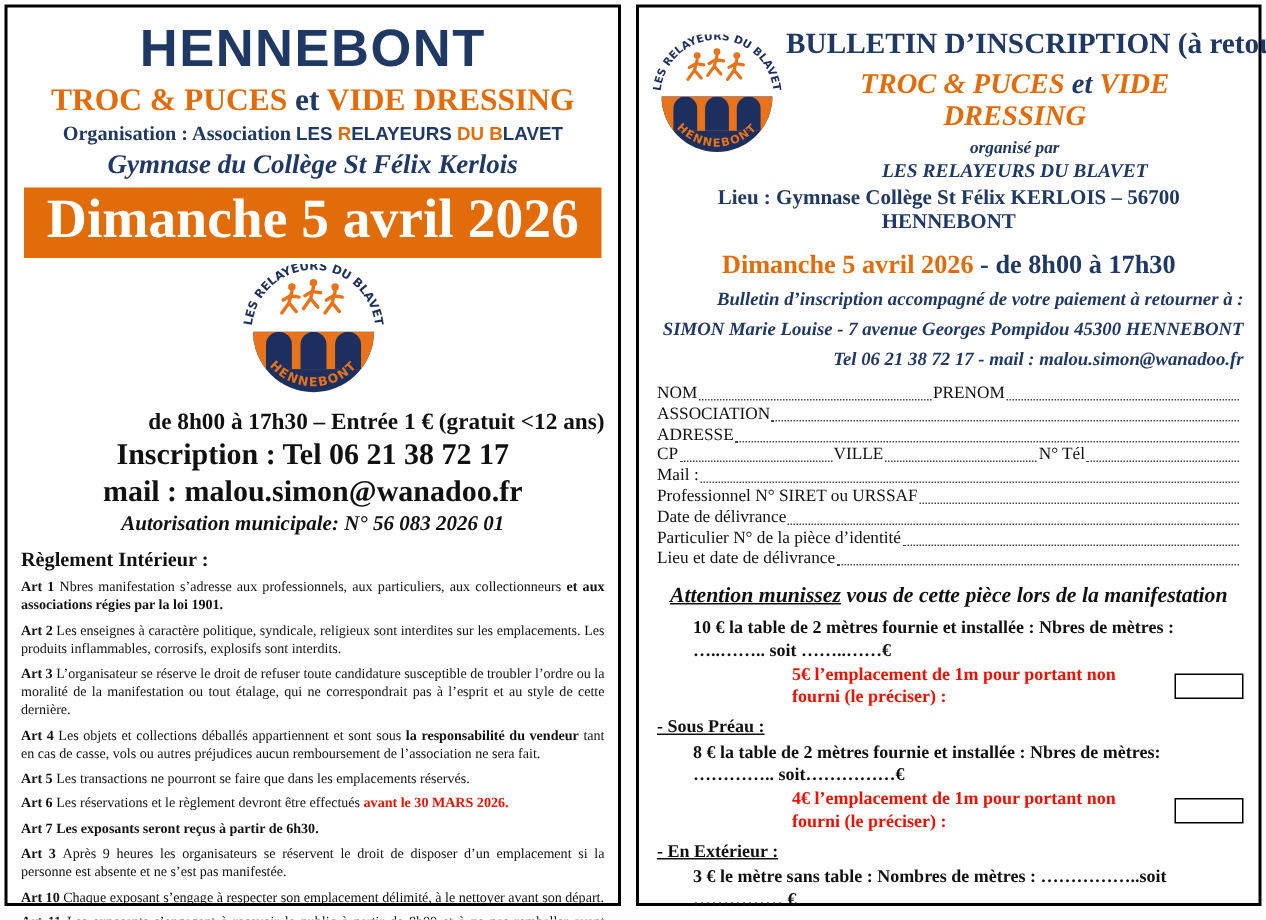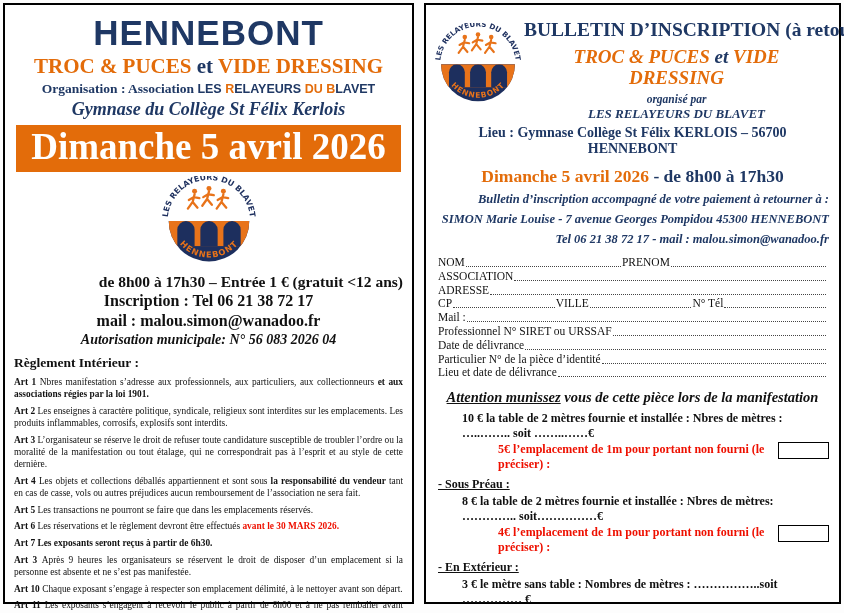--- a/index.html
+++ b/index.html
@@ -27,21 +27,21 @@
   .lp-event{text-align:center;font-weight:bold;font-size:21px;margin-top:3px;line-height:1.1;}
   .lp-org{text-align:center;font-size:13.5px;font-weight:bold;margin-top:3px;color:#1F3864;}
   .lp-org .org-name{font-family:"Liberation Sans",sans-serif;font-size:12.5px;letter-spacing:0px;}
   .lp-venue{text-align:center;font-style:italic;font-weight:bold;font-size:18px;color:#1F3864;margin-top:2px;}
   .lp-banner{
     background:#E36C0A;color:#fff;text-align:center;font-weight:bold;font-size:37px;
     margin:5px 2px 4px 2px;padding:3px 0 5px 0;line-height:1.05;
   }
   .lp-logo{width:96px;height:96px;margin:0 auto;}
   .lp-hours{text-align:right;font-weight:bold;font-size:15.5px;margin-top:1px;}
-  .lp-inscription,.lp-mail{text-align:center;font-weight:bold;font-size:16px;line-height:1.25;}
+  .lp-inscription,.lp-mail{text-align:center;font-weight:bold;font-size:20px;line-height:1.25;}
   .lp-auth{text-align:center;font-weight:bold;font-style:italic;font-size:14px;line-height:1.25;}
   .lp-rules-heading{font-weight:bold;font-size:13.5px;margin-top:7px;}
   .rules p{font-size:9.4px;line-height:1.3;text-align:justify;margin:4.5px 0 0 0;}
 
   
   .rp-header{position:relative;min-height:97px;}
   .rp-logo{position:absolute;left:-2px;top:4px;width:88px;height:88px;}
   .rp-head-text{margin-left:88px;text-align:center;}
   .rp-title{font-weight:bold;font-size:19.5px;color:#1F3864;margin-top:8px;line-height:1.1;white-space:nowrap;}
   .rp-event{font-weight:bold;font-style:italic;font-size:19px;margin-top:7px;line-height:1.1;}
@@ -56,21 +56,21 @@
   .form-row{display:flex;align-items:flex-end;font-size:11.5px;line-height:1.22;height:13.8px;}
   .form-row .lbl{white-space:nowrap;}
   .form-row .fill{flex:1;border-bottom:1.6px dotted #444;margin:0 1px 2px 1px;}
   .rp-attention{
     text-align:center;font-weight:bold;font-style:italic;font-size:14.5px;margin-top:10px;
   }
   .rp-attention .u{text-decoration:underline;}
   .fee-sections{margin-top:5px;}
   .fee-heading{font-weight:bold;font-size:12px;text-decoration:underline;margin:5px 0 0 2px;}
   .fee-price{font-weight:bold;font-size:12px;margin:2px 0 0 26px;}
-  .fee-red{color:#ee1000;font-weight:bold;font-size:12px;margin:1px 0 0 62px;display:flex;}
+  .fee-red{color:#ee1000;font-weight:bold;font-size:12px;margin:1px 0 0 92px;display:flex;align-items:center;}
   .fee-box{display:inline-block;width:58px;height:15px;border:1.6px solid #000;background:#fff;margin-left:8px;vertical-align:middle;}
 </style>
 </head>
 <body>
 
 <div class="page page-left">
   <div class="lp-title">HENNEBONT</div>
   <div class="lp-event"><span class="seg-o">TROC &amp; PUCES</span><span class="seg-n"> et </span><span class="seg-o">VIDE DRESSING</span></div>
   <div class="lp-org">
     <span>Organisation : Association </span><span class="org-name"><span class="seg-n">LES </span><span class="seg-o">R</span><span class="seg-n">ELAYEURS </span><span class="seg-o">DU </span><span class="seg-o">B</span><span class="seg-n">LAVET</span></span>
@@ -115,21 +115,21 @@
       <textPath href="#arcTop0" startOffset="50%" text-anchor="middle">LES RELAYEURS DU BLAVET</textPath>
     </text>
     <text font-family="DejaVu Sans, sans-serif" font-size="8.6" font-weight="bold" fill="#E8731A" letter-spacing="1">
       <textPath href="#arcBot0" startOffset="50%" text-anchor="middle">HENNEBONT</textPath>
     </text>
   </svg></div>
   <div class="lp-hours">de 8h00 à 17h30  –   Entrée 1 € (gratuit &lt;12 ans)</div>
   <div class="lp-inscription">Inscription : Tel 06 21 38 72 17</div>
   <div class="lp-mail">mail : malou.simon@wanadoo.fr</div>
   <div class="lp-auth">
-    <span>Autorisation municipale</span><span>: N° 56 083 2026 04</span>
+    <span>Autorisation municipale</span><span>: N° 56 083 2026 01</span>
   </div>
   <div class="lp-rules-heading">Règlement Intérieur :</div>
   <div class="rules" id="rules">
       <p><span class="seg-b">Art 1 </span><span>Nbres manifestation s’adresse aux professionnels, aux particuliers, aux collectionneurs </span><span class="seg-b">et aux associations régies par la loi 1901.</span></p>
       <p><span class="seg-b"> Art 2 </span><span>Les enseignes à caractère politique, syndicale, religieux sont interdites sur les emplacements. Les produits inflammables, corrosifs, explosifs sont interdits.</span></p>
       <p><span class="seg-b">Art 3 </span><span>L’organisateur se réserve le droit de refuser toute candidature susceptible de troubler l’ordre  ou  la  moralité de la manifestation ou tout étalage, qui ne correspondrait pas à  l’esprit et au style de cette dernière.</span></p>
       <p><span class="seg-b">Art 4 </span><span>Les objets et collections déballés appartiennent et sont sous </span><span class="seg-b">la responsabilité du vendeur</span><span> tant en cas de casse, vols ou autres préjudices aucun remboursement de l’association ne sera fait.</span></p>
       <p><span class="seg-b">Art 5 </span><span>Les transactions ne pourront se faire que dans les emplacements réservés.</span></p>
       <p><span class="seg-b">Art 6 </span><span>Les réservations et le règlement devront être effectués </span><span class="seg-r">avant le 30 MARS 2026.</span></p>
       <p><span class="seg-b">Art 7 Les exposants seront reçus à partir de 6h30.</span></p>

